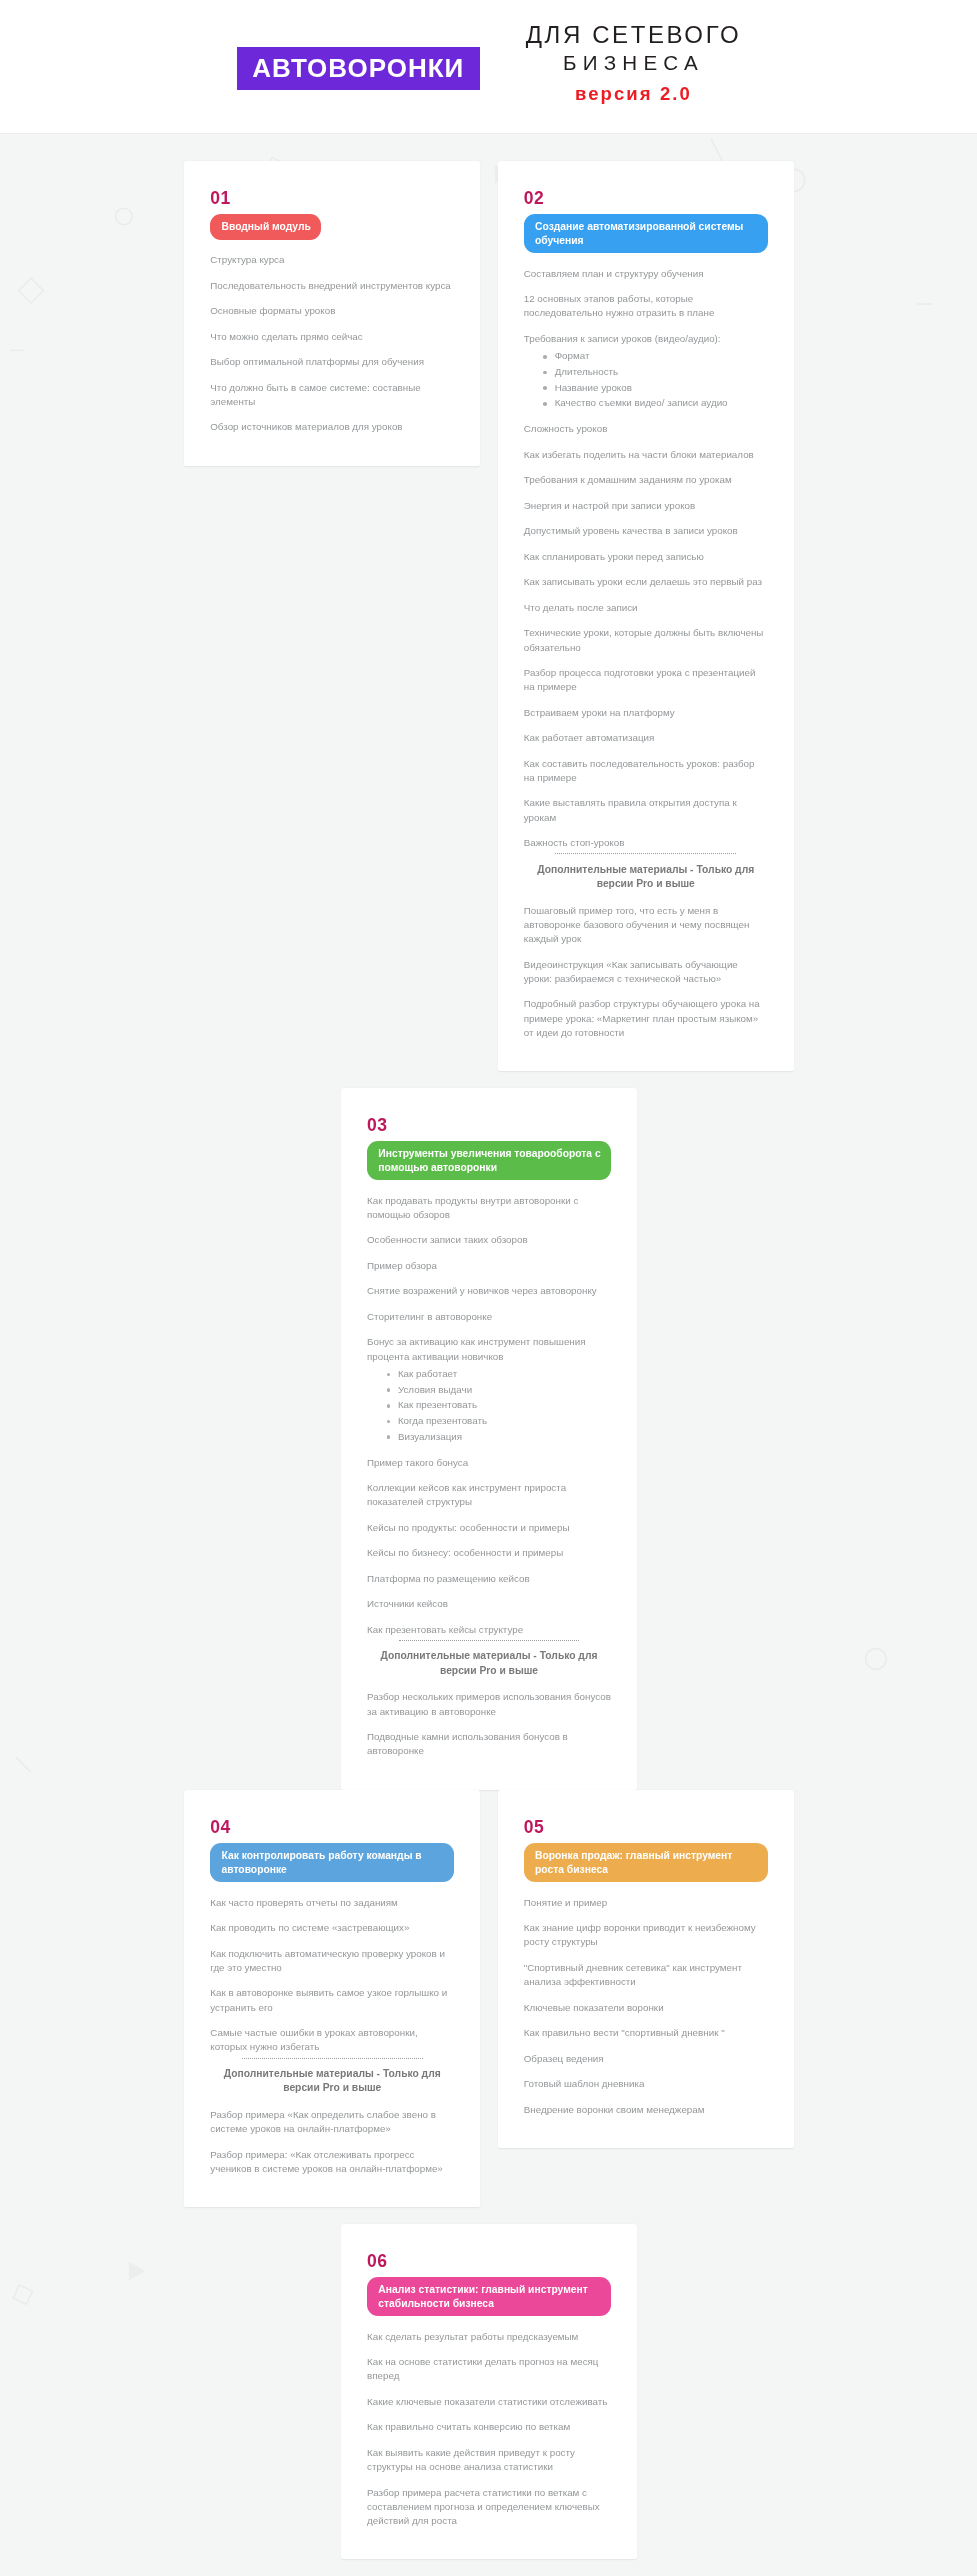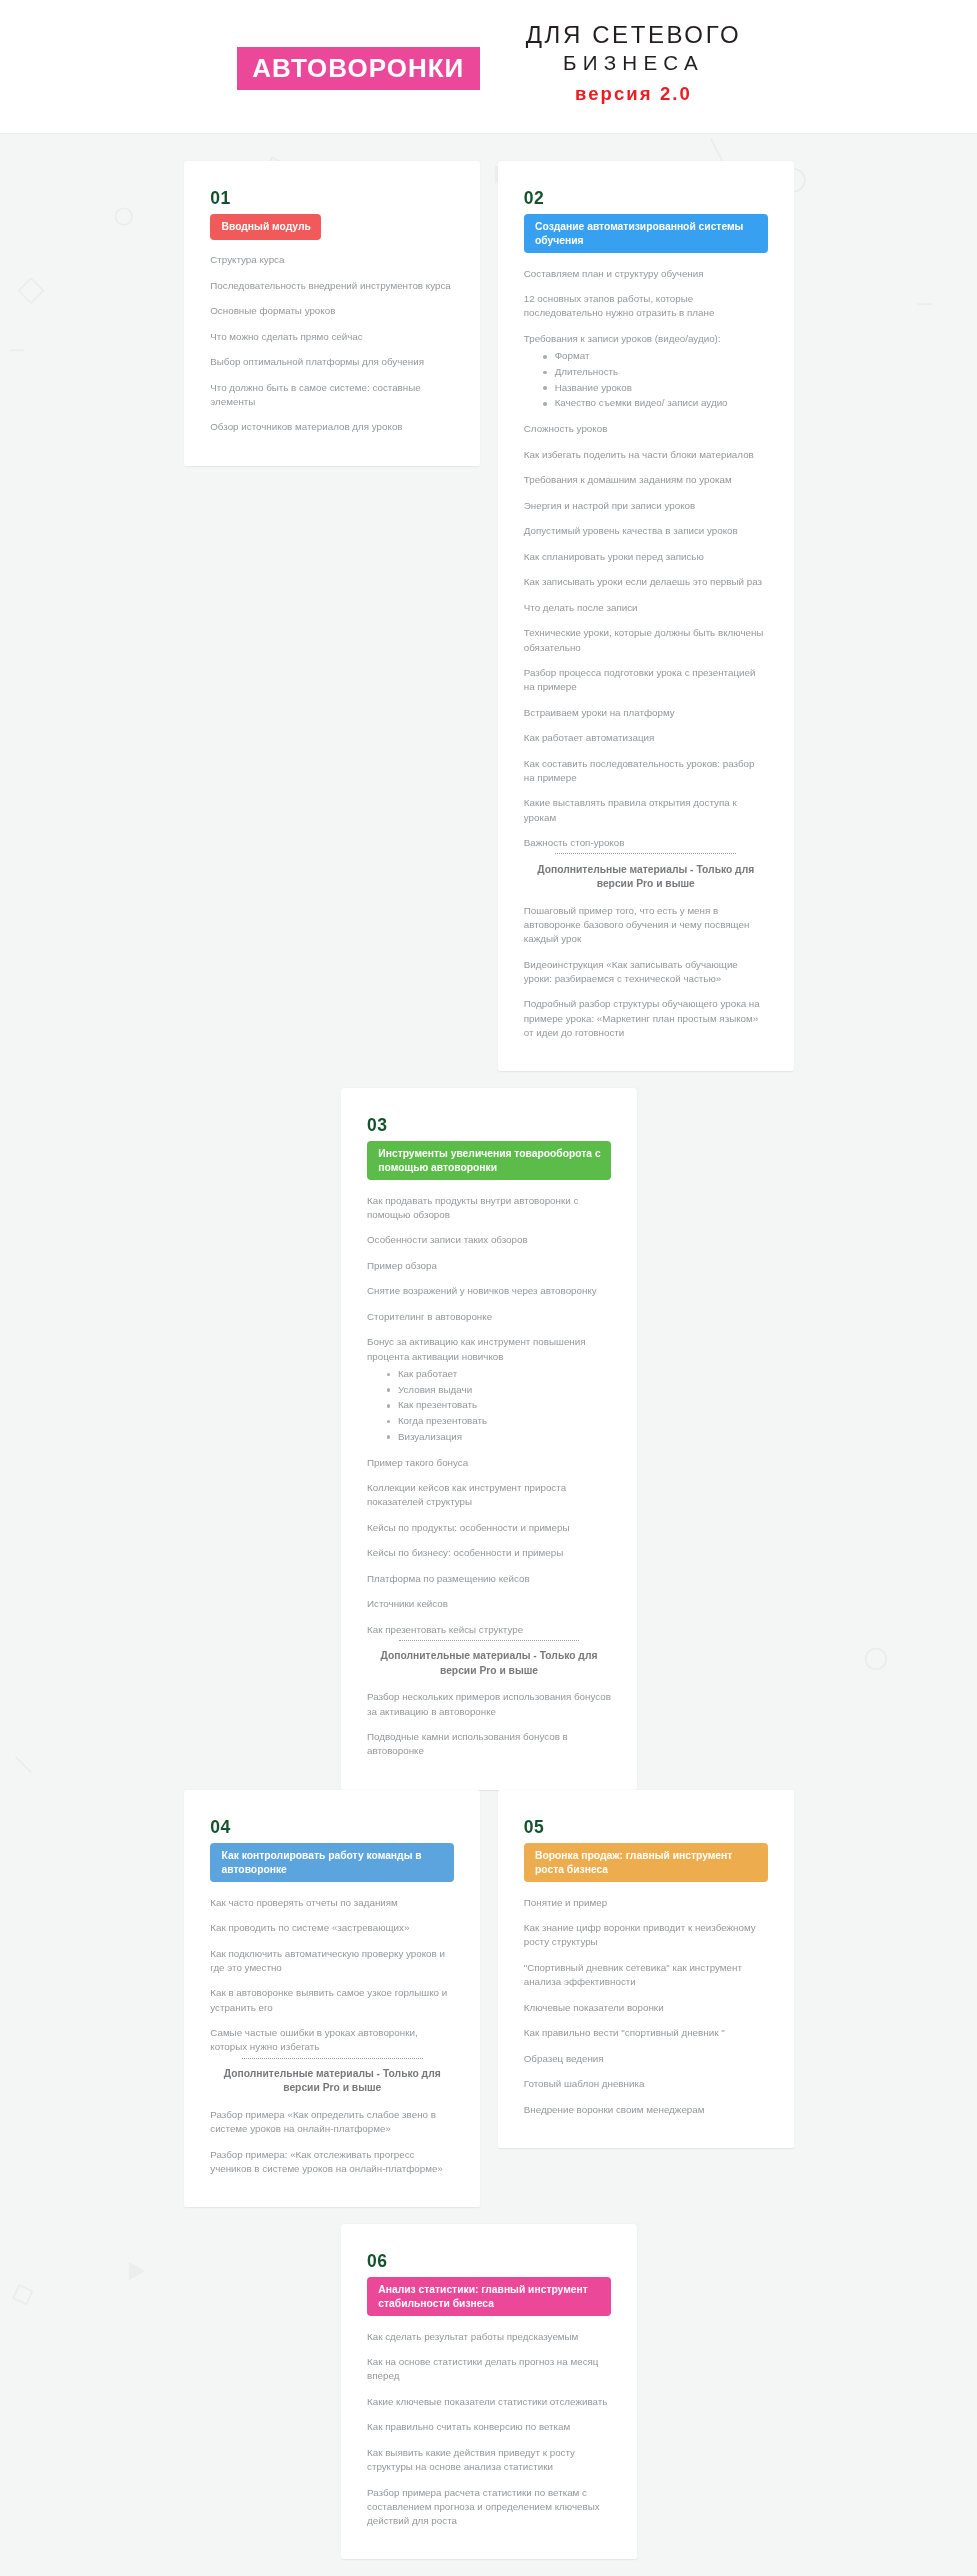--- a/index.html
+++ b/index.html
@@ -15,21 +15,21 @@
   .header {
     background: #ffffff;
     padding: 17.5px 0 24px 0;
     display: flex;
     align-items: flex-start;
     justify-content: center;
     gap: 46px;
     border-bottom: 0.5px solid #eceded;
   }
   .logo-badge {
-    background: #ec4899;
+    background: #6d28d9;
     color: #ffffff;
     font-weight: 700;
     font-size: 26px;
     letter-spacing: 1px;
     padding: 8.2px 15.5px 9.3px 15.5px;
     line-height: 1;
     margin-top: 29px;
     white-space: nowrap;
   }
   .header-right { text-align: center; padding-top: 3.1px; }
@@ -96,33 +96,33 @@
     background: #ffffff;
     border-radius: 2.6px;
     width: 296px;
     padding: 29px 26px 31px 26px;
     box-shadow: 0 0.5px 1.5px rgba(0,0,0,.07);
   }
 
   .card-num {
     font-size: 17.5px;
     font-weight: 700;
-    color: #14532d;
+    color: #be185d;
     line-height: 1;
     margin-bottom: 7.2px;
     letter-spacing: 0.5px;
   }
 
   .card-badge {
     display: inline-block;
     color: #ffffff;
     font-size: 10.3px;
     font-weight: 700;
     line-height: 1.32;
-    border-radius: 4px;
+    border-radius: 11px;
     padding: 5.7px 10.3px 6.2px 11.3px;
     margin-bottom: 13.4px;
   }
 
   .card-list { list-style: none; }
   .card-list > li {
     font-size: 9.8px;
     line-height: 1.45;
     color: #949799;
     margin-bottom: 11.3px;

